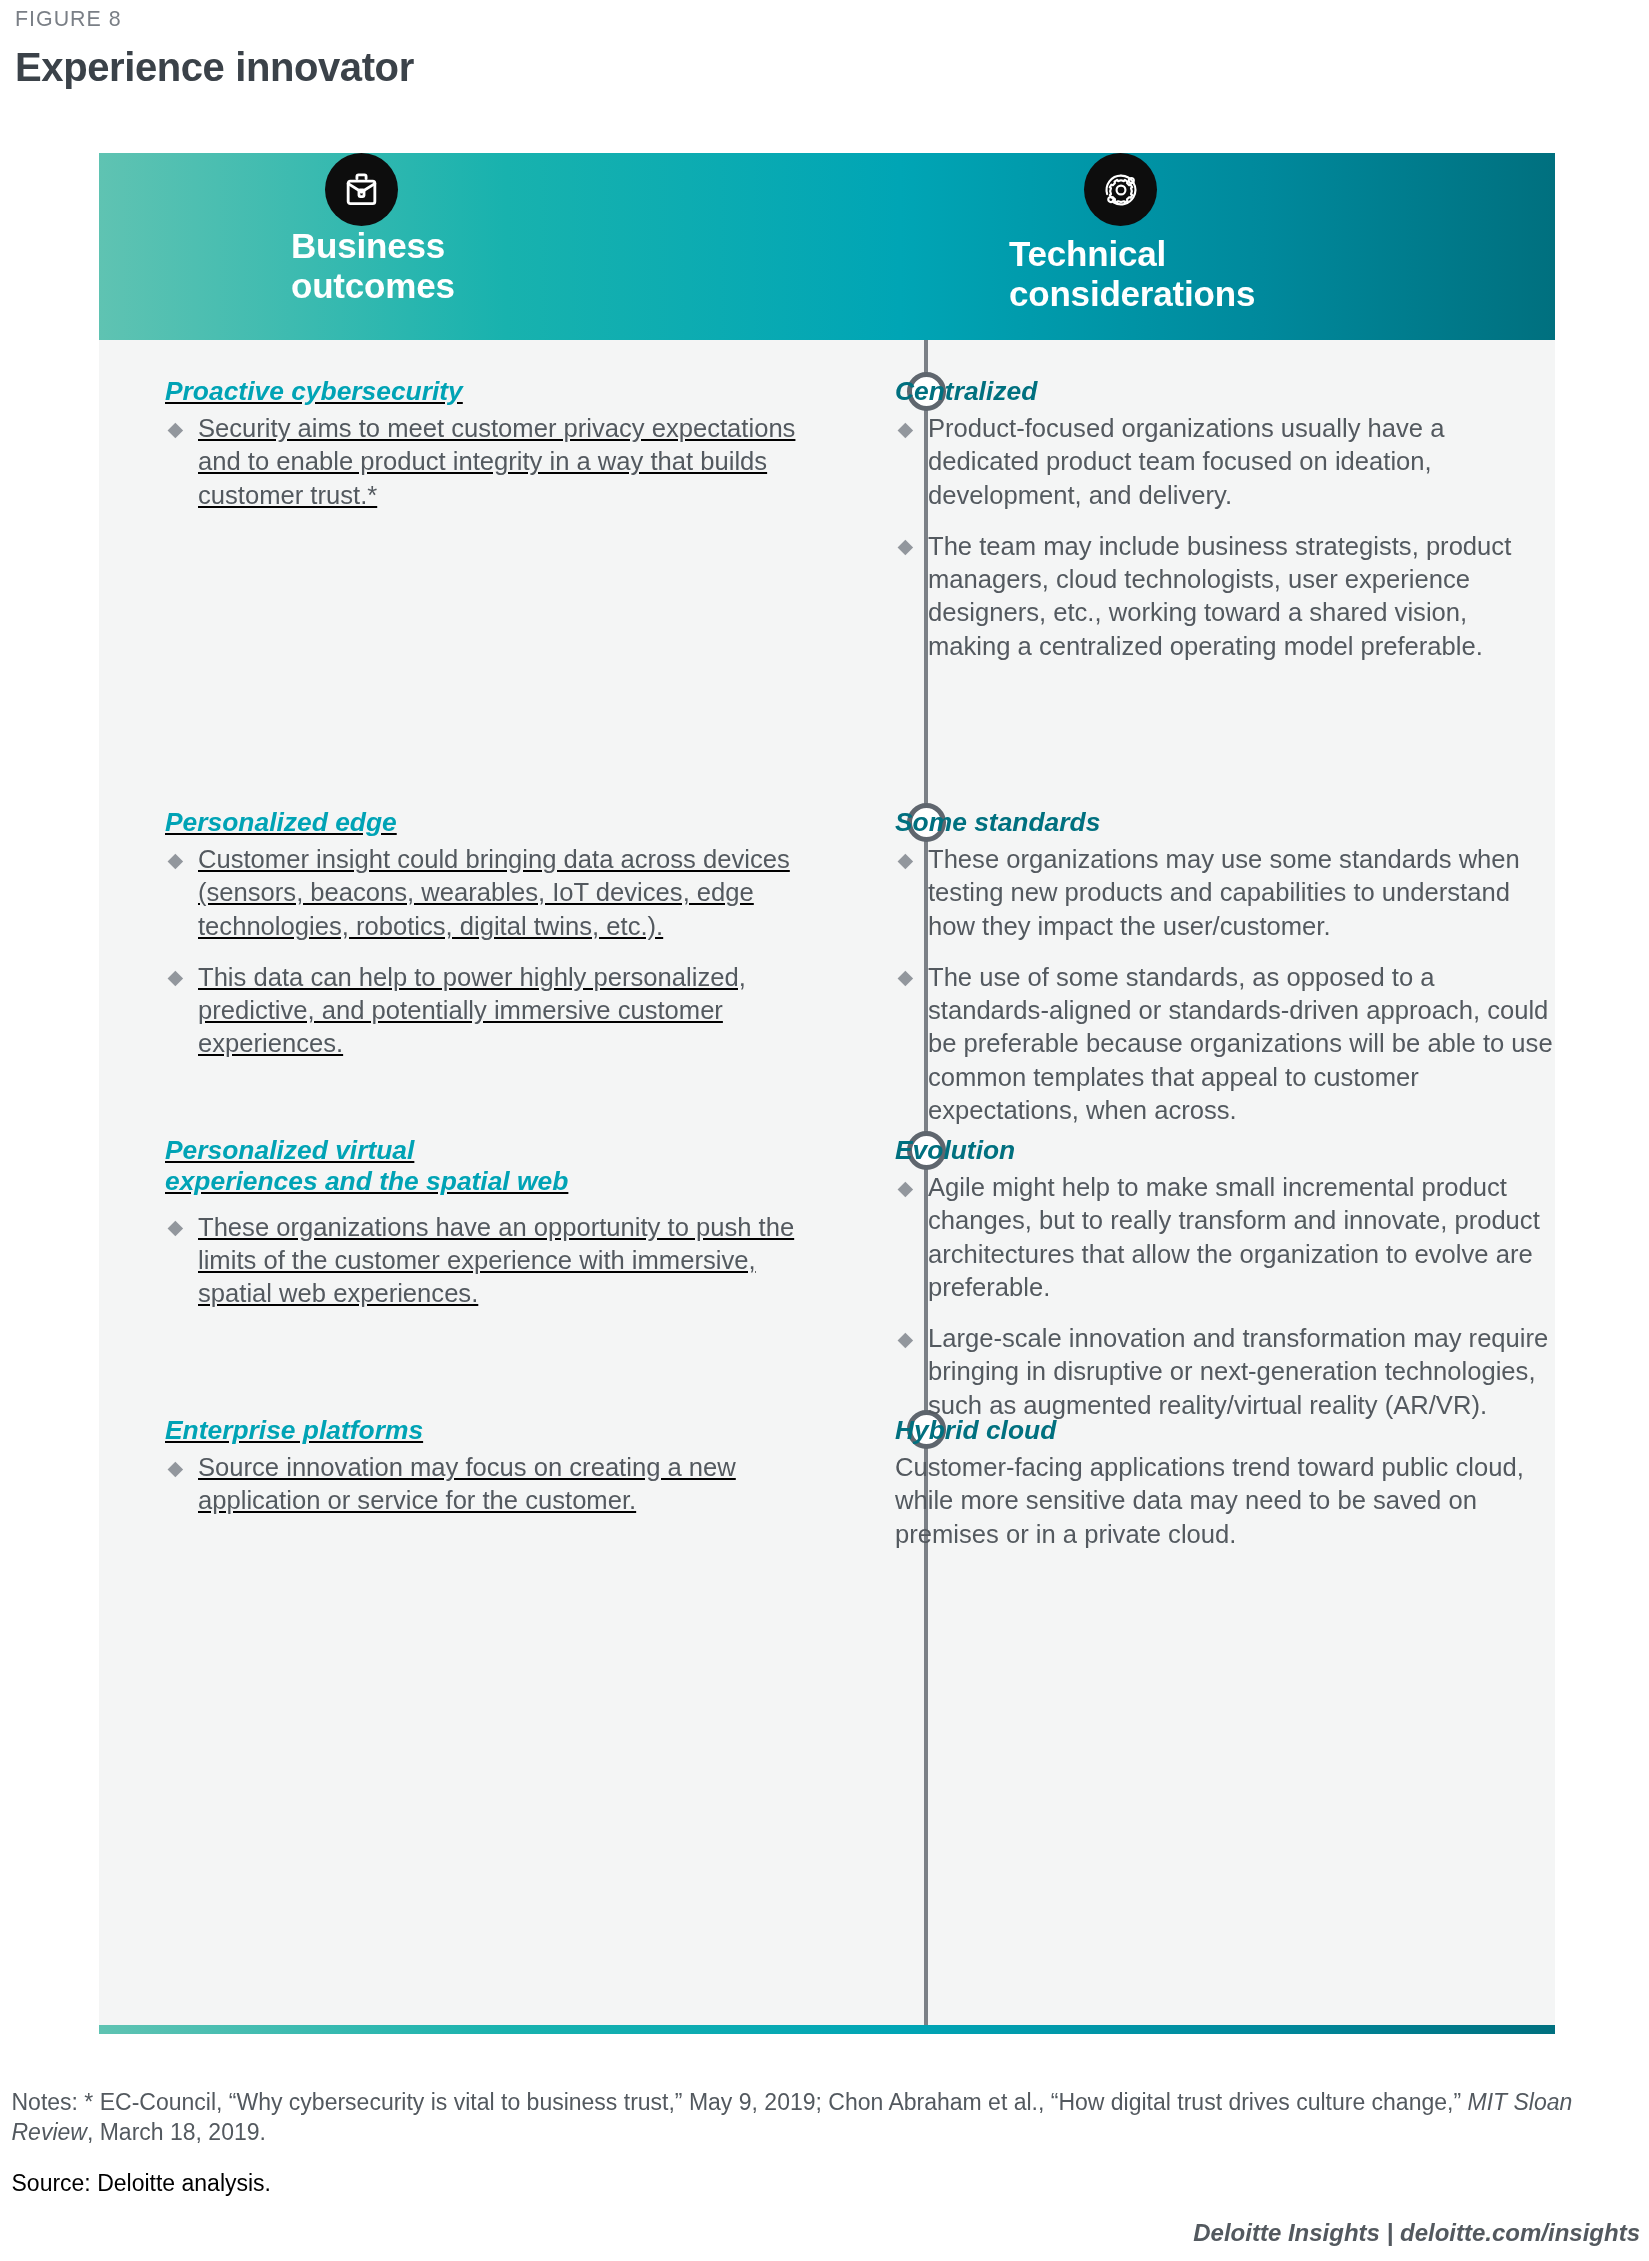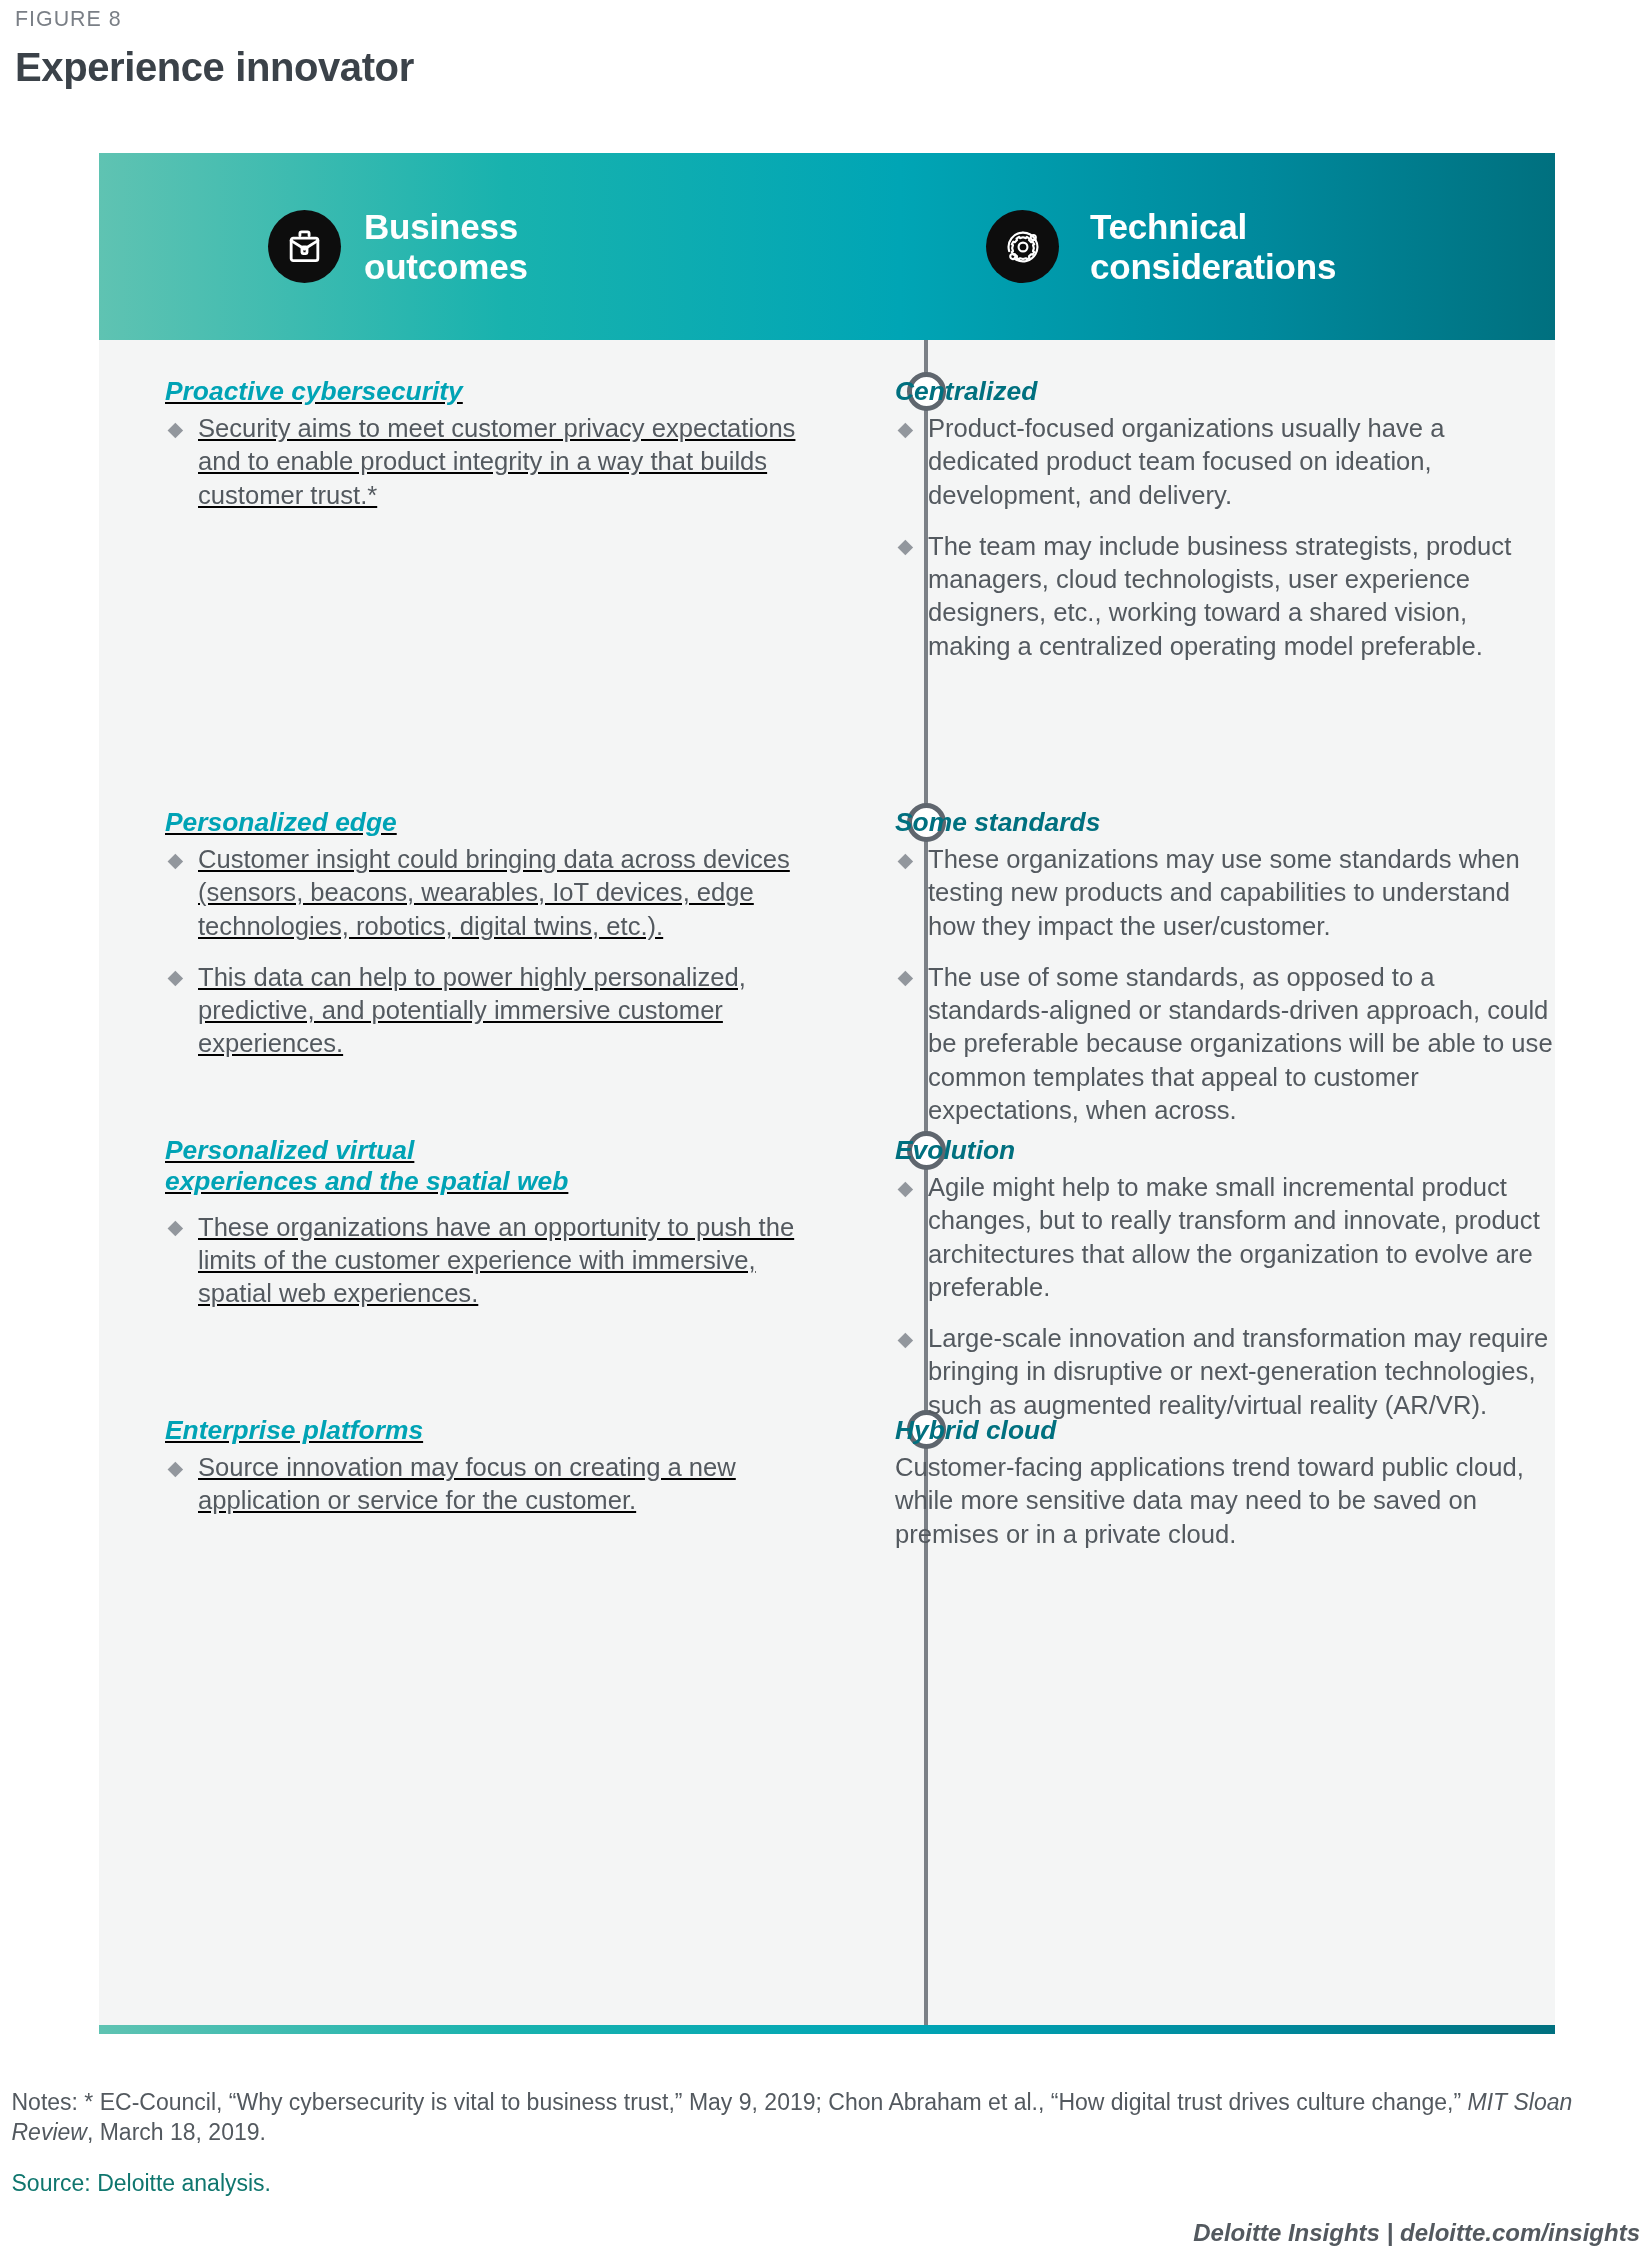--- a/index.html
+++ b/index.html
@@ -51,20 +51,21 @@
     width: 100%;
     height: 187px;
     background: linear-gradient(90deg, #5fc3b2 0%, #18b2ae 28%, #00a5b5 55%, #00899c 80%, #00707f 100%);
   }
   .band-col {
     position: absolute;
     top: 0;
     height: 187px;
     display: flex;
     align-items: center;
+    flex-direction: column;
   }
   .band-col.left  { left: 169px; }
   .band-col.right { left: 887px; gap: 8px; }
 
   .badge {
     width: 73px;
     height: 73px;
     border-radius: 50%;
     background: #0d0d0d;
     display: flex;
@@ -174,21 +175,21 @@
     font-size: 23px;
     line-height: 1.32;
     color: #53595f;
   }
   .notes em { font-style: italic; }
   .source {
     position: absolute;
     left: 11.5px;
     top: 2170px;
     font-size: 23px;
-    color: #0f766e;
+    color: #000000;
   }
   .credit {
     position: absolute;
     right: 10px;
     top: 2219px;
     font-size: 24px;
     font-weight: 700;
     color: #53595f;
     text-align: right;
     font-style: italic;

